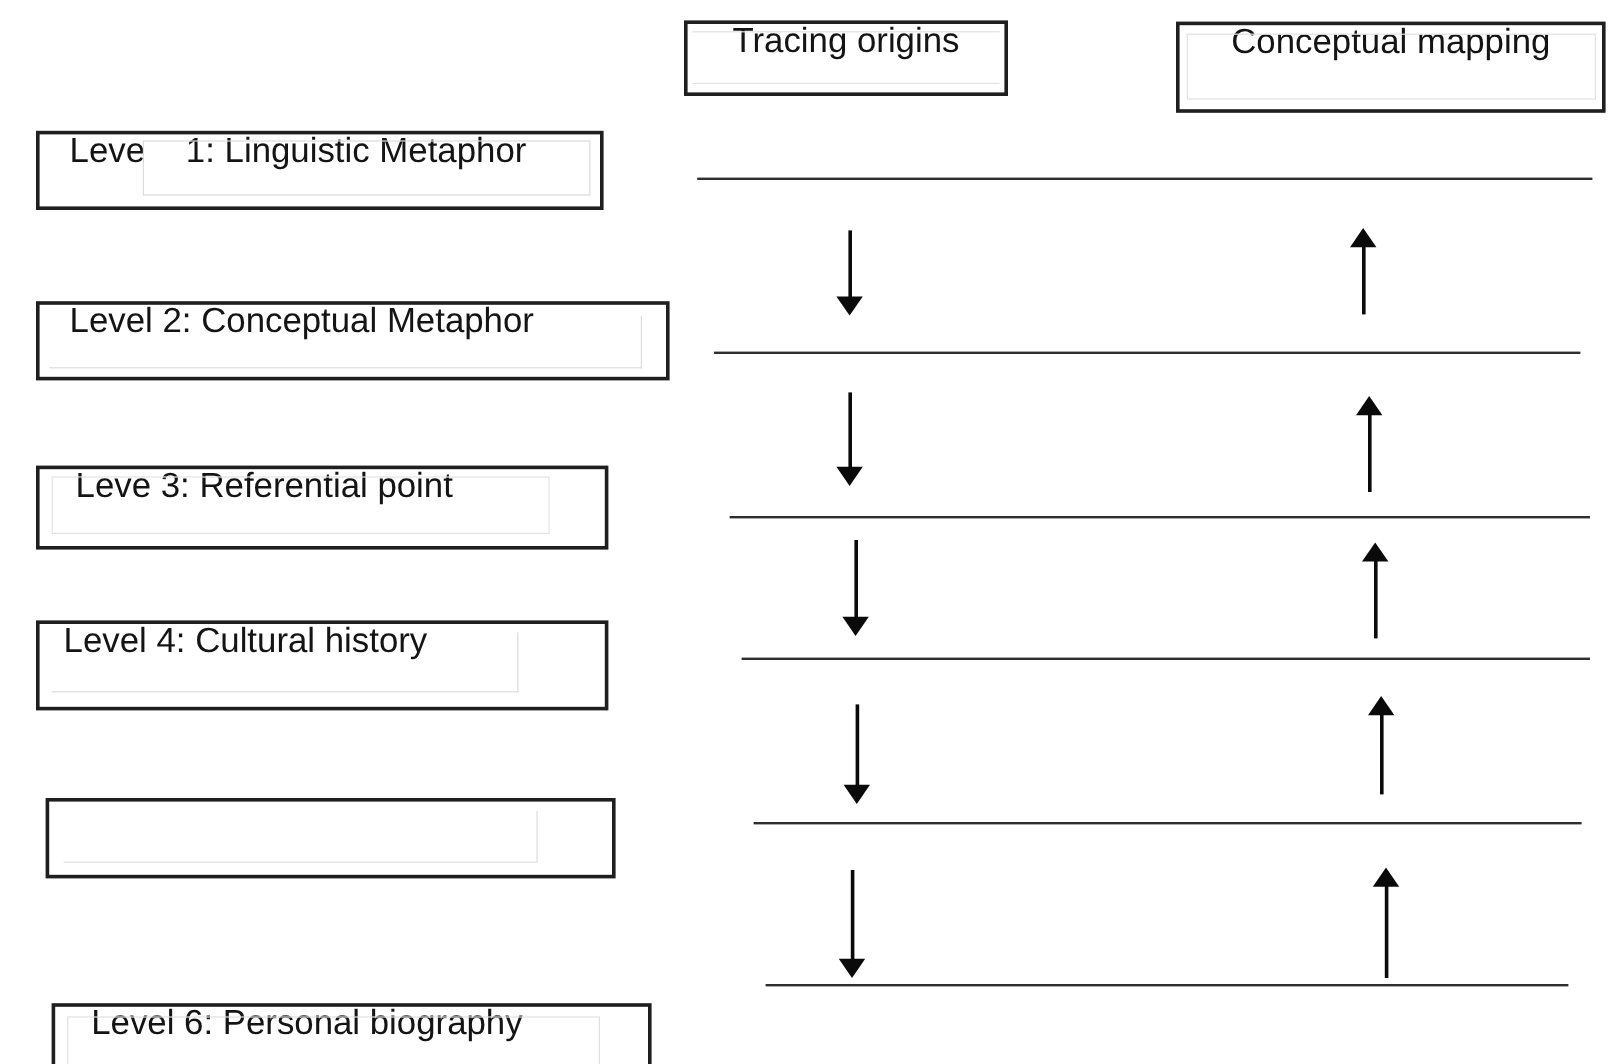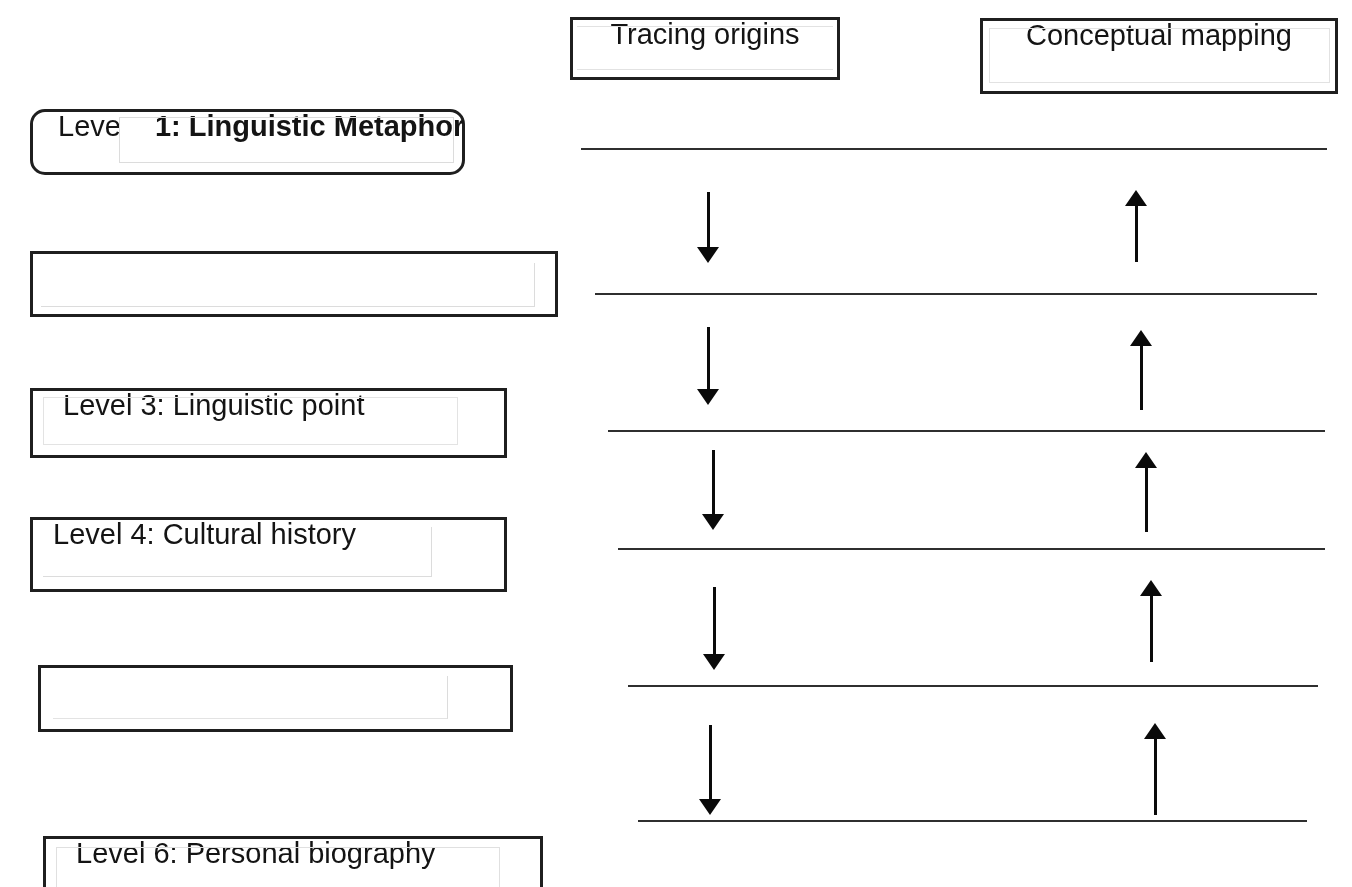--- a/index.html
+++ b/index.html
@@ -22,21 +22,21 @@
     display: flex;
     align-items: flex-start;
     font-size: 29px;
     line-height: 1;
     white-space: nowrap;
   }
   .header-box { justify-content: center; border-width: 3px; }
   .h1 { left: 570px; top: 17px;  width: 270px; height: 63px; }
   .h2 { left: 980px; top: 18px;  width: 358px; height: 76px; }
 
-  .b1 { left: 30px; top: 109px; width: 435px; height: 66px; padding-left: 25px; border-radius: 15px; }
+  .b1 { left: 30px; top: 109px; width: 473px; height: 66px; padding-left: 25px; }
   .b2 { left: 30px; top: 251px; width: 528px; height: 66px; padding-left: 25px; }
   .b3 { left: 30px; top: 388px; width: 477px; height: 70px; padding-left: 30px; }
   .b4 { left: 30px; top: 517px; width: 477px; height: 75px; padding-left: 20px; }
   .b5 { left: 38px; top: 665px; width: 475px; height: 67px; padding-left: 30px; }
   .b6 { left: 43px; top: 836px; width: 500px; height: 70px; padding-left: 30px; }
 
   
   .inner { position: absolute; pointer-events: none; }
   .h1 .inner { left: 4px; right: 4px; top: 6px; bottom: 7px;
                border-top: 1px solid #e2e2e2; border-bottom: 1px solid #e2e2e2; }
@@ -45,21 +45,21 @@
   .b2 .inner { left: 8px; right: 20px; top: 9px; bottom: 7px;
                border-right: 1px solid #dcdcdc; border-bottom: 1px solid #dcdcdc; }
   .b3 .inner { left: 10px; right: 46px; top: 6px; bottom: 10px; border: 1px solid #e3e3e3; }
   .b4 .inner { left: 10px; right: 72px; top: 7px; bottom: 12px;
                border-right: 1px solid #dcdcdc; border-bottom: 1px solid #dcdcdc; }
   .b5 .inner { left: 12px; right: 62px; top: 8px; bottom: 10px;
                border-right: 1px solid #dcdcdc; border-bottom: 1px solid #e3e3e3; }
   .b6 .inner { left: 10px; right: 40px; top: 8px; bottom: 10px; border: 1px solid #e0e0e0; }
 
   
-  .rest-offset { padding-left: 34px; font-weight: bold; }
+  .rest-offset { padding-left: 34px; }
 
   
   .line { position: absolute; height: 2px; background: #2f2f2f; }
   .l1 { left: 581px; top: 148px; width: 746px; }
   .l2 { left: 595px; top: 293px; width: 722px; }
   .l3 { left: 608px; top: 430px; width: 717px; }
   .l4 { left: 618px; top: 548px; width: 707px; }
   .l5 { left: 628px; top: 685px; width: 690px; }
   .l6 { left: 638px; top: 820px; width: 669px; }
 
@@ -98,24 +98,25 @@
     <span>Conceptual mapping</span>
   </div>
 
   <div class="box b1">
     <div class="inner"></div>
     <span>Leve</span>
     <span class="rest-offset">1: Linguistic Metaphor</span>
   </div>
   <div class="box b2">
     <div class="inner"></div>
+    <span>Level 2: Conceptual Metaphor</span>
   </div>
   <div class="box b3">
     <div class="inner"></div>
-    <span>Level 3: Linguistic point</span>
+    <span>Leve 3: Referential point</span>
   </div>
   <div class="box b4">
     <div class="inner"></div>
     <span>Level 4: Cultural history</span>
   </div>
   <div class="box b5">
     <div class="inner"></div>
   </div>
   <div class="box b6">
     <div class="inner"></div>

